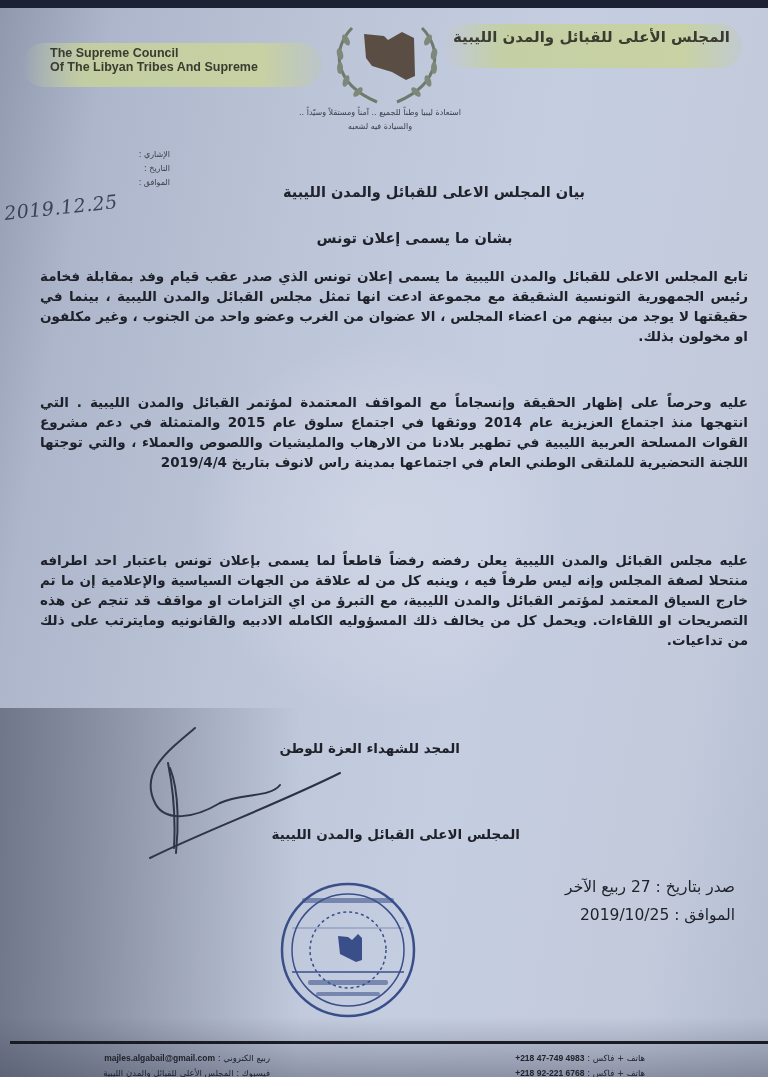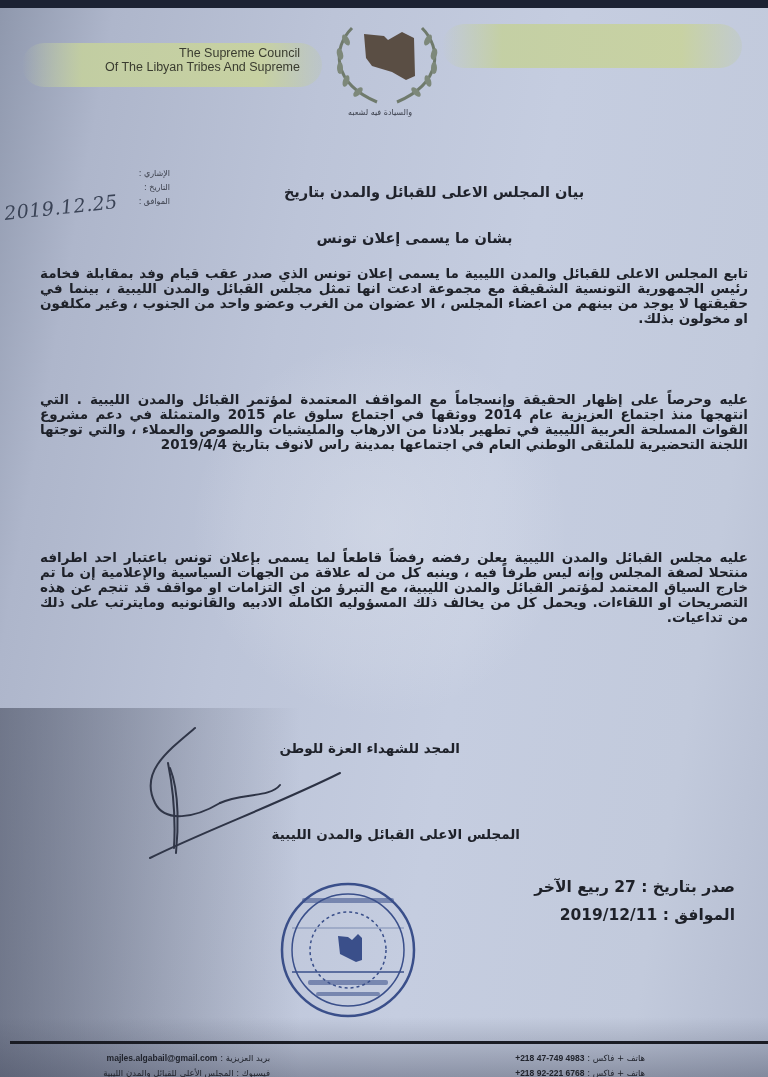--- a/index.html
+++ b/index.html
@@ -30,72 +30,72 @@
   
   .band {
     position: absolute; height: 44px;
     background: linear-gradient(90deg, rgba(186,200,150,0.0), rgba(196,208,158,0.9) 20%, rgba(200,210,160,0.95) 80%, rgba(186,200,150,0.2));
     border-radius: 22px;
   }
   .band-left { left: 22px; top: 35px; width: 300px; }
   .band-right { left: 442px; top: 16px; width: 300px; }
   .en-title {
     position: absolute; left: 50px; top: 38px; width: 250px;
-    text-align: right; color: #3a3c30;
-    font-family: "Liberation Sans", sans-serif; font-weight: normal;
+    text-align: left; color: #3a3c30;
+    font-family: "Liberation Sans", sans-serif; font-weight: bold;
     font-size: 12.5px; line-height: 14px;
   }
   .ar-title {
     position: absolute; left: 450px; top: 20px; width: 280px;
     text-align: right; direction: rtl; color: #3a3c30;
     font-weight: bold; font-size: 15px;
   }
   .emblem {
     position: absolute; left: 322px; top: 10px; width: 130px; height: 90px;
   }
   .motto {
     position: absolute; left: 200px; top: 98px; width: 360px;
     direction: rtl; text-align: center; color: #3a3e4a;
     font-size: 8px; line-height: 14px;
   }
   .refs {
     position: absolute; left: 100px; top: 140px; width: 70px;
     direction: rtl; text-align: right; color: #3a3e4a;
-    font-size: 8px; line-height: 14px; margin-top: 19px;
+    font-size: 8px; line-height: 14px;
   }
   .handdate {
     position: absolute; left: 4px; top: 188px;
     font-family: "DejaVu Serif", serif; font-style: italic;
     font-size: 19px; color: #3a4356; transform: rotate(-6deg);
     letter-spacing: 0.5px;
   }
   .heading {
     position: absolute; left: 0; width: 768px; direction: rtl;
     text-align: center; color: #20232c; font-weight: bold; font-size: 14.5px;
   }
   .h1 { top: 176px; padding-left: 100px; }
   .h2 { top: 222px; padding-left: 61px; }
   .para {
     position: absolute; left: 40px; width: 708px; direction: rtl;
     text-align: justify; text-align-last: right;
-    color: #1e2129; font-weight: bold; font-size: 13.5px; line-height: 15px;
+    color: #1e2129; font-weight: bold; font-size: 13.5px; line-height: 20px;
   }
   .p1 { top: 258px; }
   .p2 { top: 384px; }
   .p3 { top: 542px; }
   .sign-line {
     position: absolute; direction: rtl; color: #1e2129; font-weight: bold;
     font-size: 13.5px;
   }
   .slogan { left: 240px; top: 732px; width: 220px; text-align: right; }
   .council-sign { left: 240px; top: 818px; width: 280px; text-align: right; }
   .signature { position: absolute; left: 140px; top: 715px; width: 260px; height: 140px; }
   .issued {
     position: absolute; left: 480px; width: 255px; direction: rtl; text-align: right;
-    color: #1e2129; font-weight: bold; font-size: 15.5px;
+    color: #1e2129; font-weight: normal; font-size: 15.5px;
   }
   .issued-1 { top: 870px; }
   .issued-2 { top: 898px; }
   .stamp { position: absolute; left: 278px; top: 872px; width: 140px; height: 140px; }
   .footer-line {
     position: absolute; left: 10px; top: 1033px; width: 758px; height: 3px;
     background: #1a1c24;
   }
   .footer {
     position: absolute; top: 1043px; color: #20232c; font-size: 8.5px; line-height: 15px;
@@ -110,20 +110,21 @@
 <div class="page">
   <div class="watermark"></div>
 
   <div class="band band-left"></div>
   <div class="band band-right"></div>
 
   <div class="en-title">
     <div>The Supreme Council</div>
     <div>Of The Libyan Tribes And Supreme</div>
   </div>
+  <div class="ar-title">المجلس الأعلى للقبائل والمدن الليبية</div>
 
   <svg class="emblem" viewBox="0 0 130 90">
     <g fill="none" stroke="#6f7a6c" stroke-width="3">
       <path d="M30 10 C10 30, 10 65, 55 84"></path>
       <path d="M100 10 C120 30, 120 65, 75 84"></path>
     </g>
     <g fill="#7d887a">
       <ellipse cx="24" cy="22" rx="3" ry="6" transform="rotate(-30 24 22)"></ellipse>
       <ellipse cx="18" cy="36" rx="3" ry="6" transform="rotate(-15 18 36)"></ellipse>
       <ellipse cx="18" cy="50" rx="3" ry="6"></ellipse>
@@ -132,31 +133,32 @@
       <ellipse cx="106" cy="22" rx="3" ry="6" transform="rotate(30 106 22)"></ellipse>
       <ellipse cx="112" cy="36" rx="3" ry="6" transform="rotate(15 112 36)"></ellipse>
       <ellipse cx="112" cy="50" rx="3" ry="6"></ellipse>
       <ellipse cx="106" cy="63" rx="3" ry="6" transform="rotate(-20 106 63)"></ellipse>
       <ellipse cx="94" cy="74" rx="3" ry="6" transform="rotate(-45 94 74)"></ellipse>
     </g>
     <path d="M42 16 L62 18 L66 22 L80 14 L92 20 L93 58 L84 62 L70 54 L50 48 L44 40 Z" fill="#5a4e44"></path>
   </svg>
 
   <div class="motto">
+    <div>استعادة ليبيا وطناً للجميع .. آمناً ومستقلاً وسيّداً ..</div>
     <div>والسيادة فيه لشعبه</div>
   </div>
 
   <div class="refs">
     <div>الإشاري :</div>
     <div>التاريخ :</div>
     <div>الموافق :</div>
   </div>
   <div class="handdate">2019.12.25</div>
 
-  <div class="heading h1">بيان المجلس الاعلى للقبائل والمدن بتاريخ</div>
+  <div class="heading h1">بيان المجلس الاعلى للقبائل والمدن الليبية</div>
   <div class="heading h2">بشان ما يسمى إعلان تونس</div>
 
   <div class="para p1">تابع المجلس الاعلى للقبائل والمدن الليبية ما يسمى إعلان تونس الذي صدر عقب قيام وفد بمقابلة فخامة رئيس الجمهورية التونسية الشقيقة مع مجموعة ادعت انها تمثل مجلس القبائل والمدن الليبية ، بينما في حقيقتها لا يوجد من بينهم من اعضاء المجلس ، الا عضوان من الغرب وعضو واحد من الجنوب ، وغير مكلفون او مخولون بذلك.</div>
   <div class="para p2">عليه وحرصاً على إظهار الحقيقة وإنسجاماً مع المواقف المعتمدة لمؤتمر القبائل والمدن الليبية . التي انتهجها منذ اجتماع العزيزية عام 2014 ووثقها في اجتماع سلوق عام 2015 والمتمثلة في دعم مشروع القوات المسلحة العربية الليبية في تطهير بلادنا من الارهاب والمليشيات واللصوص والعملاء ، والتي توجتها اللجنة التحضيرية للملتقى الوطني العام في اجتماعها بمدينة راس لانوف بتاريخ 2019/4/4</div>
   <div class="para p3">عليه مجلس القبائل والمدن الليبية يعلن رفضه رفضاً قاطعاً لما يسمى بإعلان تونس باعتبار احد اطرافه منتحلا لصفة المجلس وإنه ليس طرفاً فيه ، وينبه كل من له علاقة من الجهات السياسية والإعلامية إن ما تم خارج السياق المعتمد لمؤتمر القبائل والمدن الليبية، مع التبرؤ من اي التزامات او مواقف قد تنجم عن هذه التصريحات او اللقاءات. ويحمل كل من يخالف ذلك المسؤوليه الكامله الادبيه والقانونيه ومايترتب على ذلك من تداعيات.</div>
 
   <div class="sign-line slogan">المجد للشهداء العزة للوطن</div>
 
   <svg class="signature" viewBox="0 0 260 140">
     <g fill="none" stroke="#2c3244" stroke-width="2" stroke-linecap="round">
@@ -164,21 +166,21 @@
       <path d="M28 40 C32 60, 36 90, 34 125"></path>
       <path d="M30 45 C40 70, 38 110, 36 130"></path>
       <path d="M10 135 C60 110, 140 80, 200 50"></path>
       <path d="M80 80 C100 70, 130 75, 140 62"></path>
     </g>
   </svg>
 
   <div class="sign-line council-sign">المجلس الاعلى القبائل والمدن الليبية</div>
 
   <div class="issued issued-1">صدر بتاريخ : 27 ربيع الآخر</div>
-  <div class="issued issued-2">الموافق : 2019/12/11</div>
+  <div class="issued issued-2">الموافق : 2019/10/25</div>
 
   <svg class="stamp" viewBox="0 0 140 140">
     <g fill="none" stroke="#3a4f8a">
       <circle cx="70" cy="70" r="66" stroke-width="2.5"></circle>
       <circle cx="70" cy="70" r="56" stroke-width="1.5"></circle>
       <circle cx="70" cy="70" r="38" stroke-width="1.5" stroke-dasharray="3 3"></circle>
       <line x1="14" y1="92" x2="126" y2="92" stroke-width="1.5"></line>
       <line x1="14" y1="48" x2="126" y2="48" stroke-width="1" opacity="0.5"></line>
     </g>
     <path d="M60 56 L70 57 L74 60 L80 54 L84 58 L84 80 L78 82 L70 78 L62 74 Z" fill="#3a4f8a"></path>
@@ -188,21 +190,21 @@
       <rect x="38" y="112" width="64" height="4" rx="2"></rect>
     </g>
   </svg>
 
   <div class="shade-left"></div>
   <div class="shade-bottom"></div>
 
   <div class="footer-line"></div>
   <div class="footer footer-left">
     <div>
-      <span>بريد العزيزية :</span>
+      <span>ربيع الكتروني :</span>
       <span class="ltr">majles.algabail@gmail.com</span>
     </div>
     <div>فيسبوك : المجلس الأعلى للقبائل والمدن الليبية</div>
   </div>
   <div class="footer footer-right">
     <div>
       <span>هاتف + فاكس :</span>
       <span class="ltr">+218 47-749 4983</span>
     </div>
     <div>

